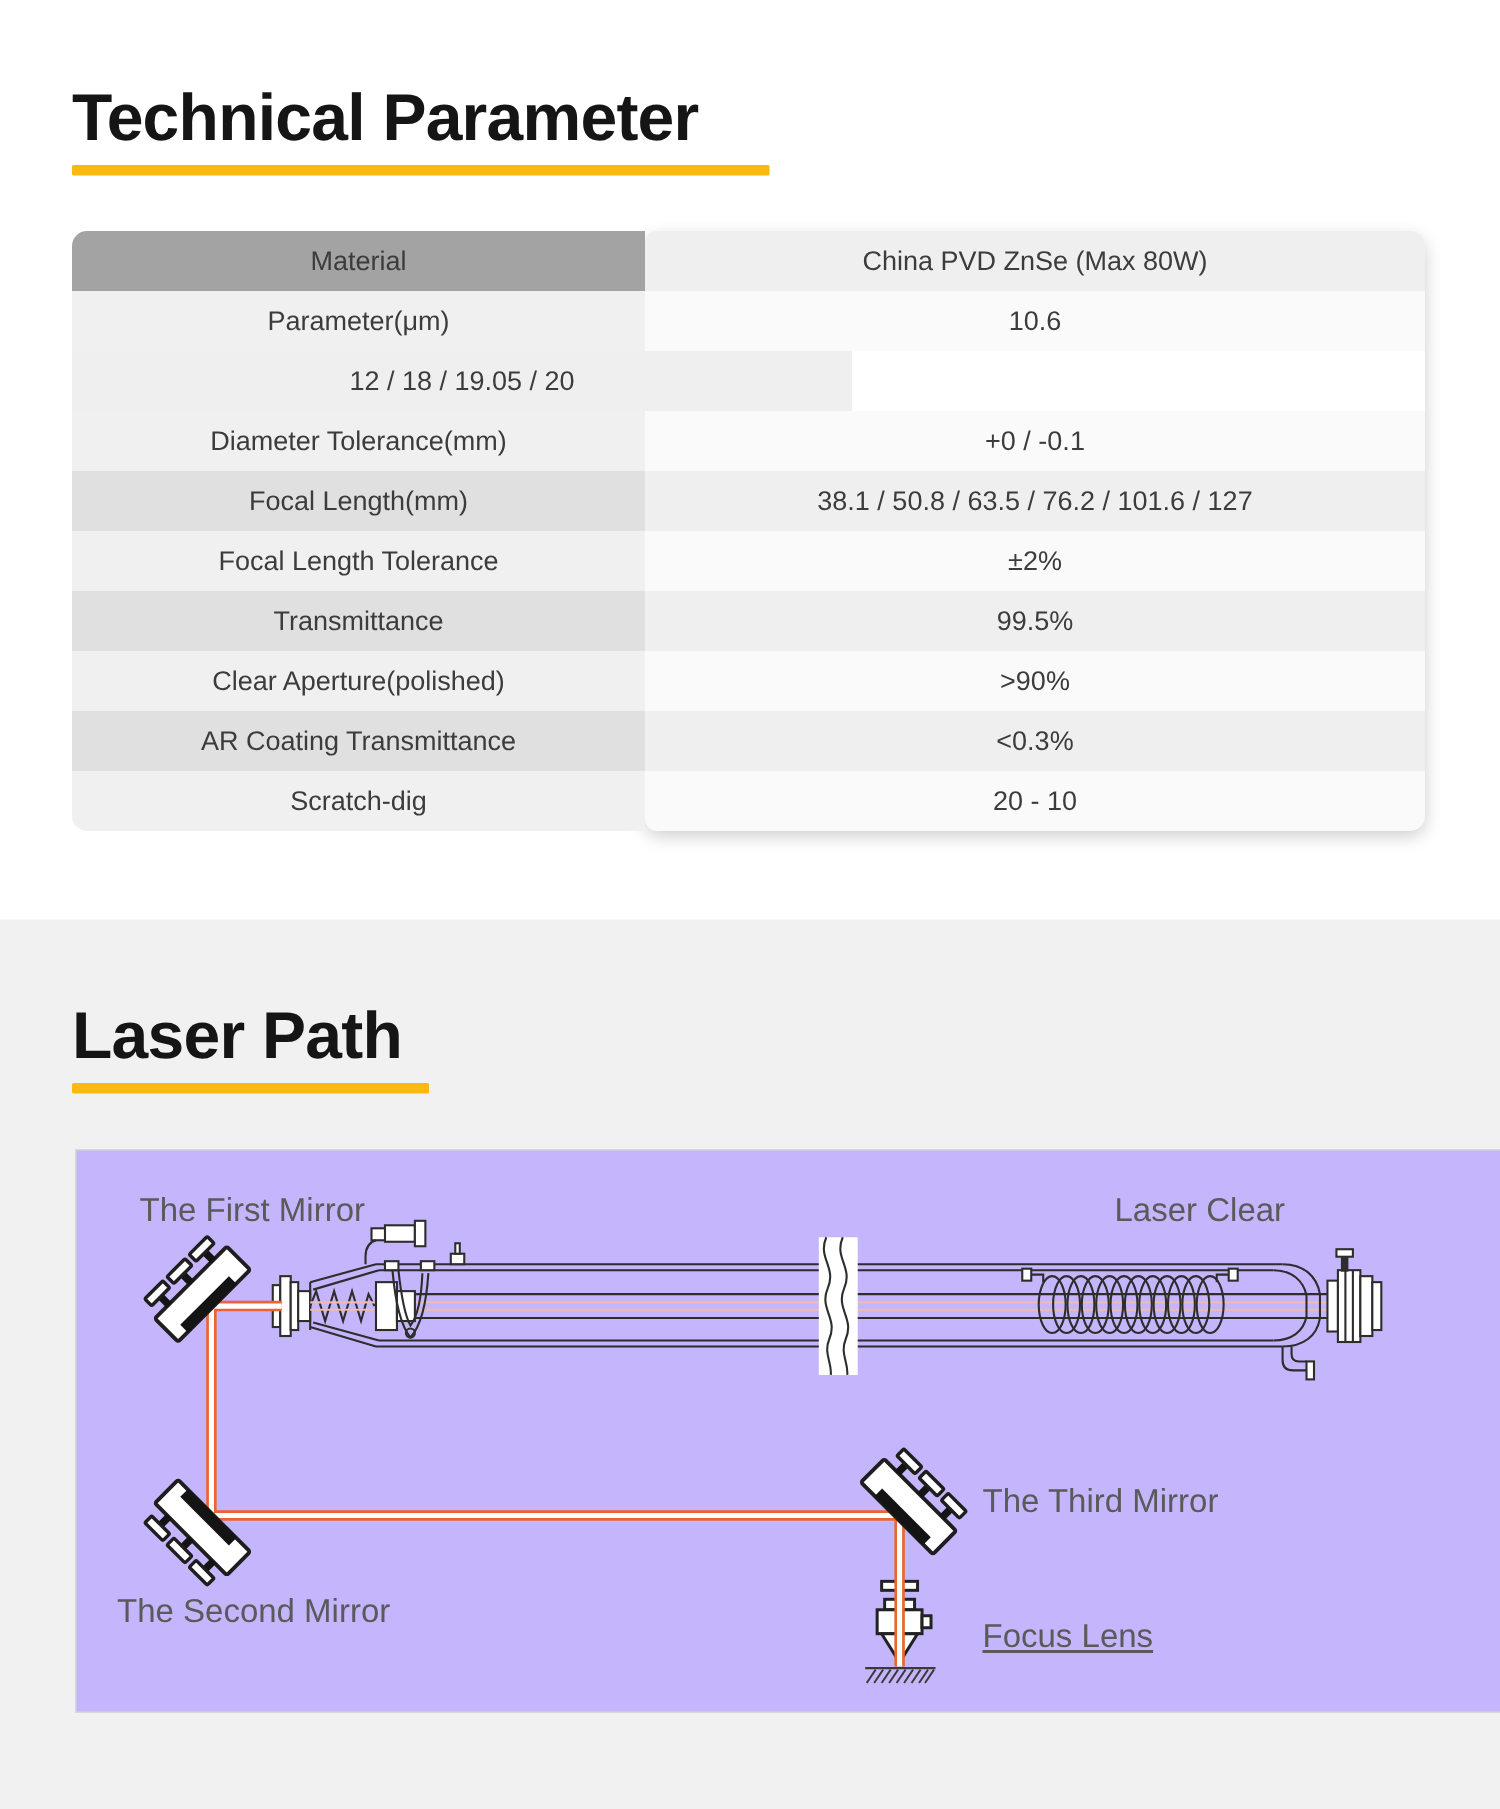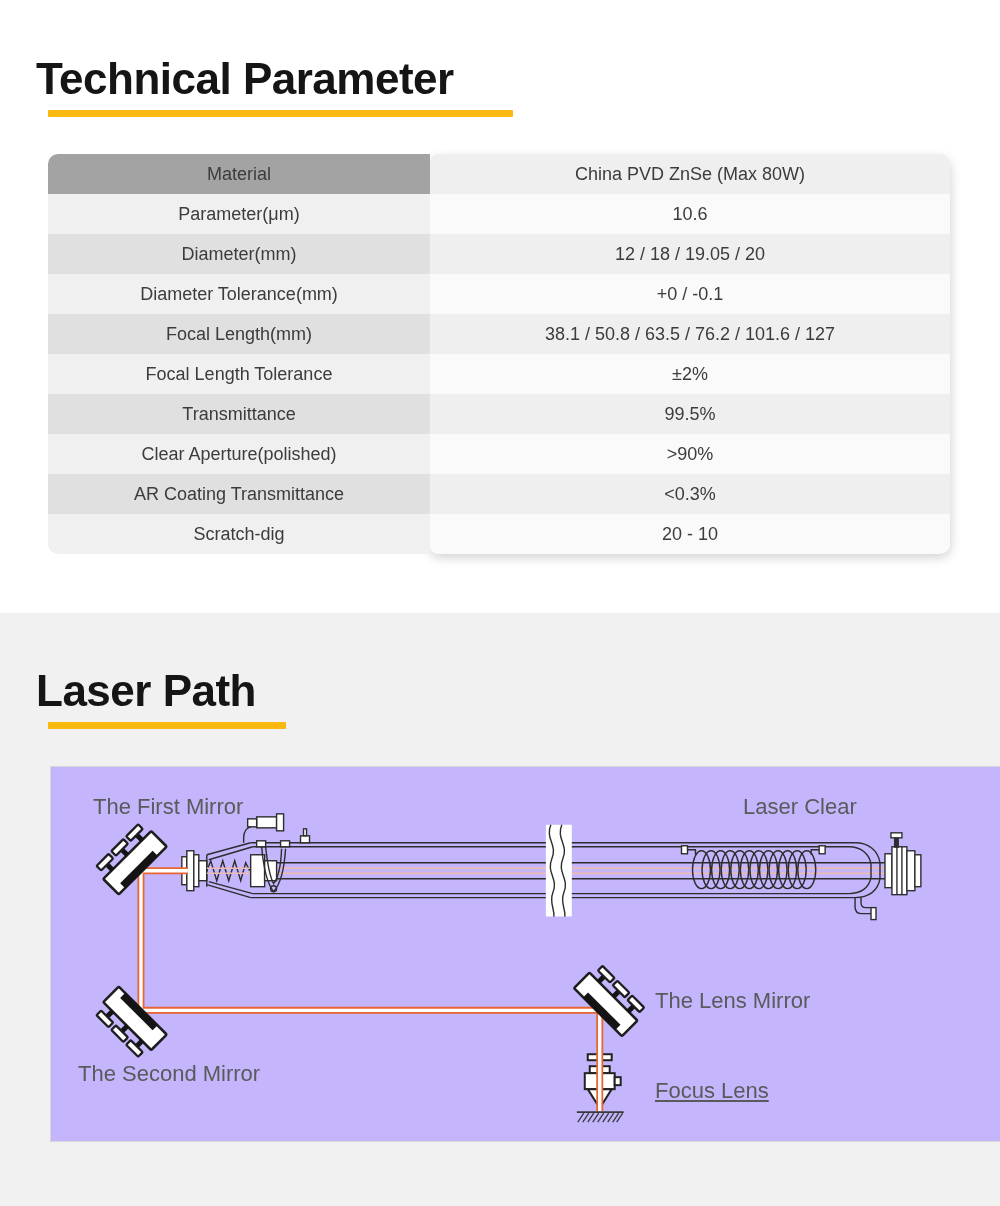--- a/index.html
+++ b/index.html
@@ -1,21 +1,21 @@
 <!DOCTYPE html>
 <html style="--accent: #FBB80E; --beam: #E96630; --section-bg: #F1F1F2; --label-text: #5A5A5A;"><head>
 <meta charset="utf-8">
 <style>
   html,body{margin:0;padding:0;}
   body{
     width:1000px;height:1206px;position:relative;background:#ffffff;
     font-family:"Liberation Sans", sans-serif;color:#333;overflow:hidden;
   }
   .big-title{
-    position:absolute;left:36px;font-size:44px;font-weight:700;color:#151515;
+    position:absolute;left:48px;font-size:44px;font-weight:700;color:#151515;
     letter-spacing:-0.5px;white-space:nowrap;
   }
   .underline{
     position:absolute;left:48px;height:7px;background:var(--accent,#FBB80E);border-radius:1px;
   }
   
   .value-panel-shadow{
     position:absolute;left:430px;top:155px;width:520px;height:398px;border-radius:10px;
     box-shadow:0 4px 12px rgba(0,0,0,0.20);
   }
@@ -70,21 +70,20 @@
 <div class="param-table">
   <div class="p-row">
     <div class="cell-l">Material</div>
     <div class="cell-r">China PVD ZnSe (Max 80W)</div>
   </div>
   <div class="p-row">
     <div class="cell-l">Parameter(μm)</div>
     <div class="cell-r">10.6</div>
   </div>
   <div class="p-row">
-    <div class="cell-l">Diameter(mm)</div>
     <div class="cell-r">12 / 18 / 19.05 / 20</div>
   </div>
   <div class="p-row">
     <div class="cell-l">Diameter Tolerance(mm)</div>
     <div class="cell-r">+0 / -0.1</div>
   </div>
   <div class="p-row">
     <div class="cell-l">Focal Length(mm)</div>
     <div class="cell-r">38.1 / 50.8 / 63.5 / 76.2 / 101.6 / 127</div>
   </div>
@@ -237,16 +236,16 @@
       <path class="beam-inner" d="M137,104 H90 V244 H550 V345"></path>
     </g>
 
     <use href="#mirror" transform="translate(84,96) rotate(-45)"></use>
     <use href="#mirror" transform="translate(84,252) scale(1,-1) rotate(-45)"></use>
     <use href="#mirror" transform="translate(556,238) scale(-1,1) rotate(-45)"></use>
   </svg>
 
   <div class="diagram-label" style="left:42px;top:27px;">The First Mirror</div>
   <div class="diagram-label" style="left:692px;top:27px;">Laser Clear</div>
-  <div class="diagram-label" style="left:604px;top:221px;">The Lens Mirror</div>
+  <div class="diagram-label" style="left:604px;top:221px;">The Third Mirror</div>
   <div class="diagram-label" style="left:27px;top:294px;">The Second Mirror</div>
   <div class="diagram-label" style="left:604px;top:311px;text-decoration:underline;">Focus Lens</div>
 </div>
 
 </body></html>

